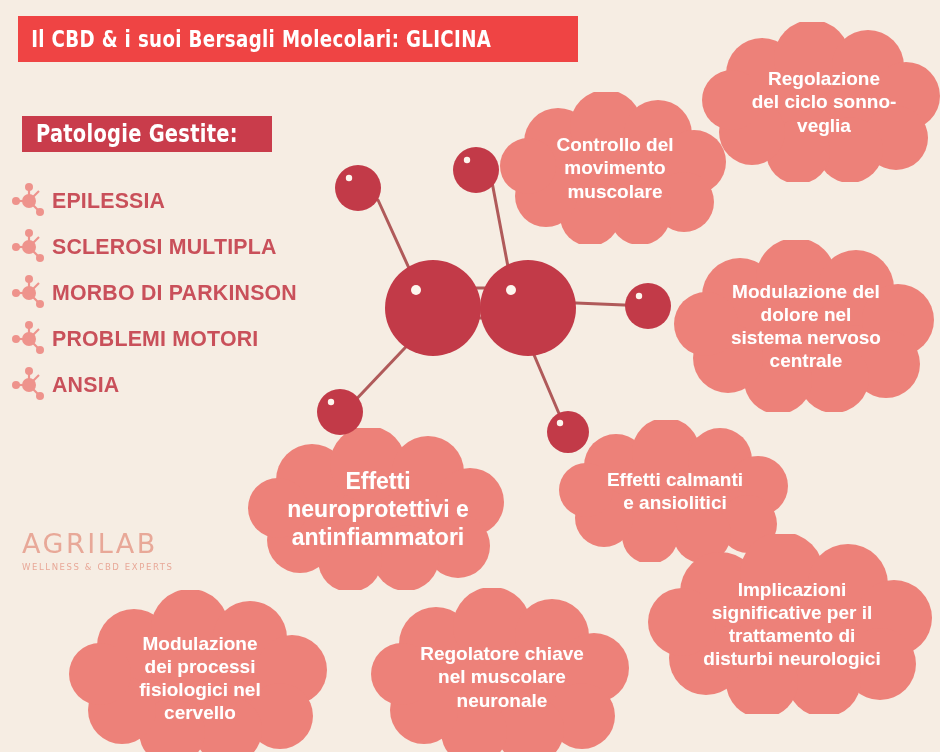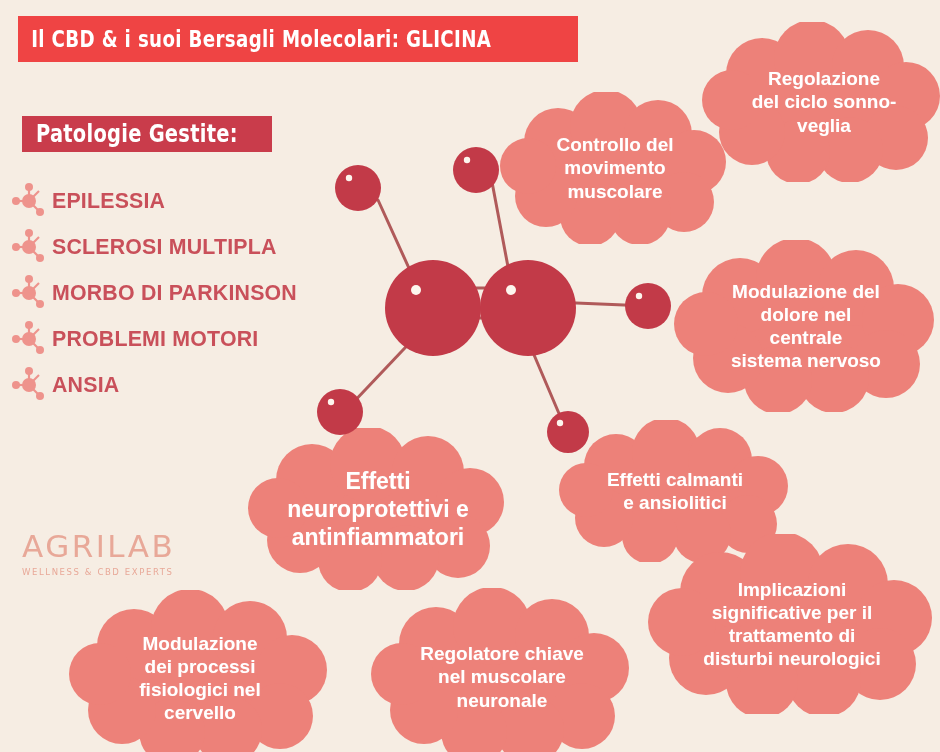--- a/index.html
+++ b/index.html
@@ -126,21 +126,21 @@
 
   
   .logo {
     position: absolute;
     left: 22px;
     top: 528px;
     width: 160px;
   }
   .logo-name {
     color: #E8A898;
-    font-size: 31px;
+    font-size: 27px;
     letter-spacing: 2.5px;
     font-weight: normal;
     font-family: "DejaVu Sans", sans-serif;
   }
   .logo-tag {
     color: #E8A898;
     font-size: 8.5px;
     letter-spacing: 1.6px;
     margin-top: 3px;
     font-family: "DejaVu Sans", sans-serif;
@@ -206,22 +206,22 @@
         <circle cx="214" cy="124" r="34"></circle>
         <circle cx="162" cy="138" r="35"></circle>
         <circle cx="106" cy="140" r="34"></circle>
         <circle cx="56" cy="118" r="35"></circle>
         <circle cx="34" cy="84" r="32"></circle>
       </g>
     </svg>
     <div class="cloud-text" style="font-size:19px;">
       <div>Modulazione del</div>
       <div>dolore nel</div>
+      <div>sistema nervoso</div>
       <div>centrale</div>
-      <div>sistema nervoso</div>
     </div>
   </div>
 
   <div class="cloud" style="left:556px; top:420px; width:238px; height:142px;">
     <svg class="cloud-svg" viewBox="0 0 238 142" preserveAspectRatio="none">
       <g fill="#ED8179">
         <ellipse cx="119" cy="71" rx="100" ry="51"></ellipse>
         <circle cx="60" cy="46" r="32"></circle>
         <circle cx="110" cy="32" r="34"></circle>
         <circle cx="164" cy="40" r="32"></circle>

